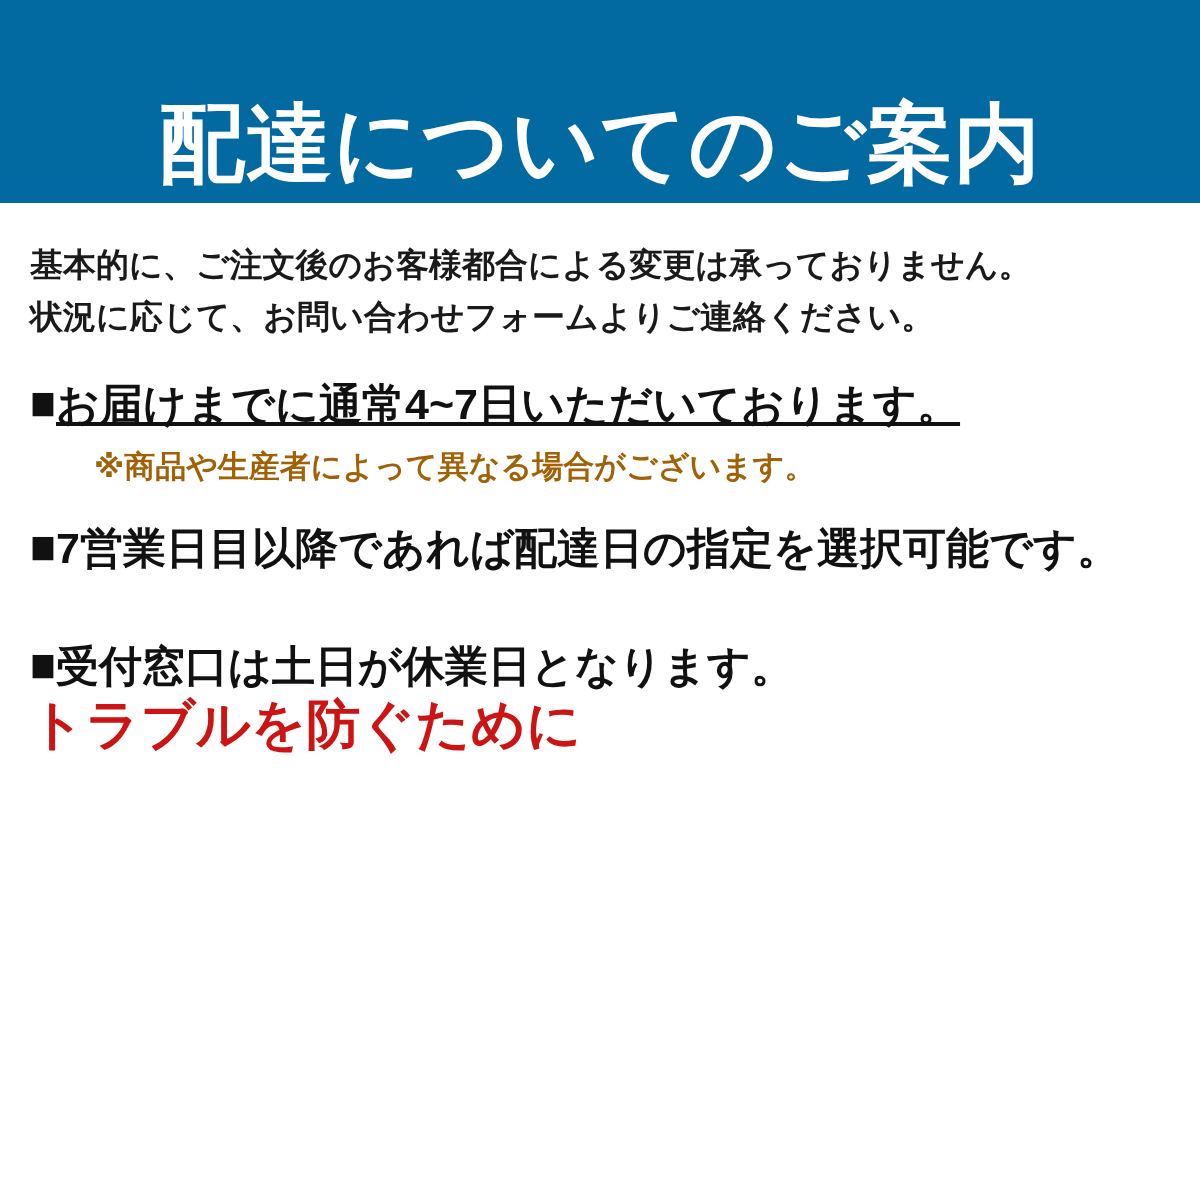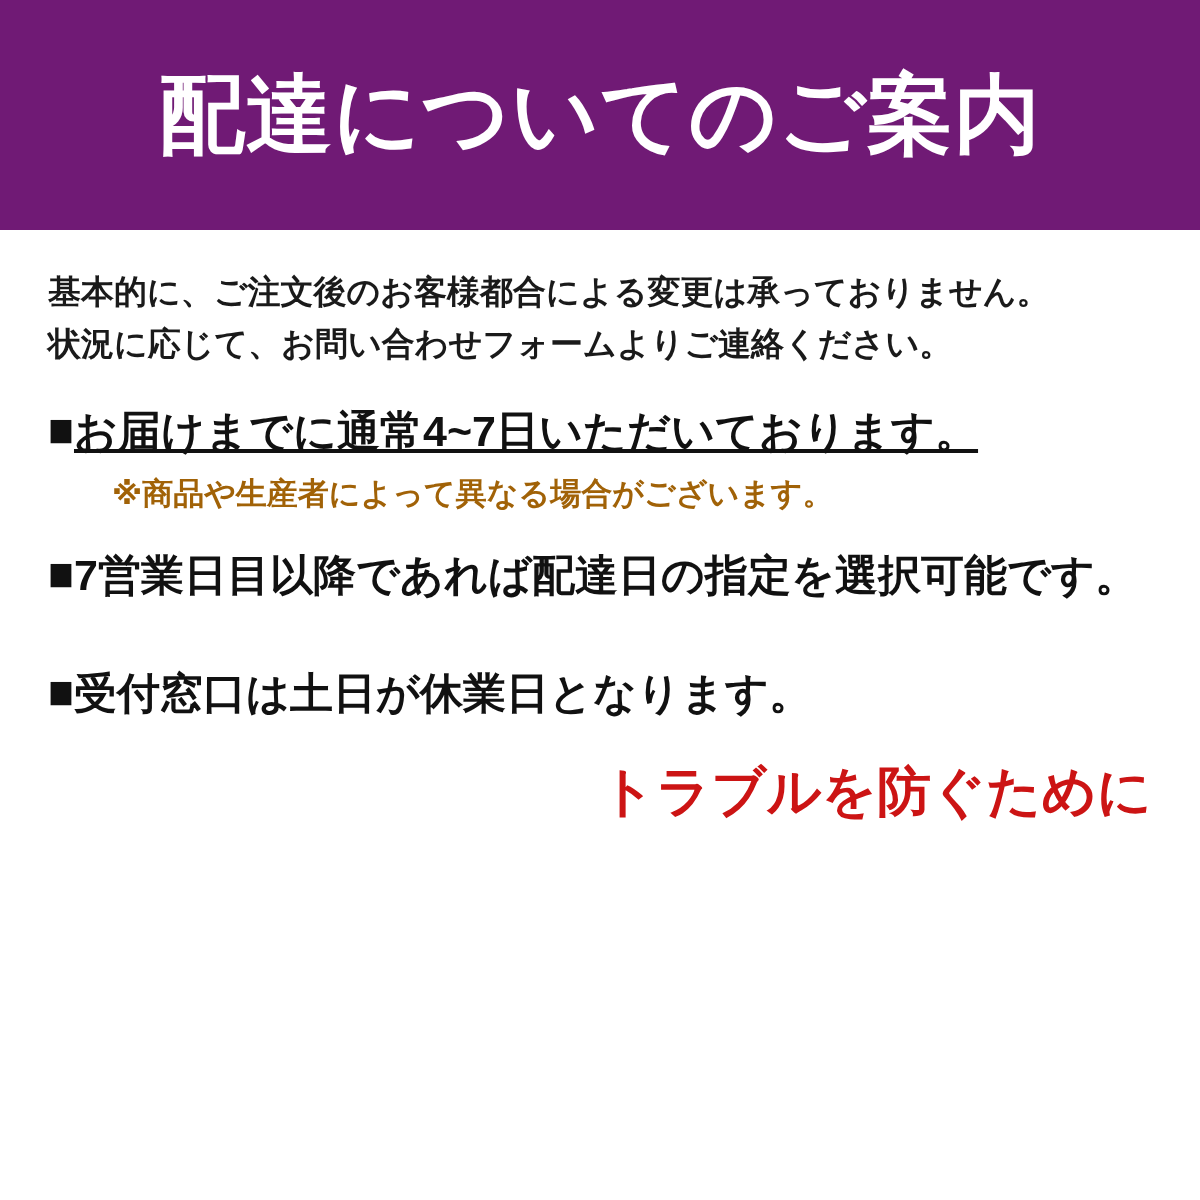--- a/index.html
+++ b/index.html
@@ -7,34 +7,34 @@
   body {
     width: 1200px;
     height: 1200px;
     background: #ffffff;
     font-family: "Liberation Sans", "DejaVu Sans", sans-serif;
     color: #111111;
     overflow: hidden;
   }
   .banner {
     width: 100%;
-    height: 230px;
-    background: #701a75;
+    height: 203px;
+    background: #0369a1;
     display: flex;
-    align-items: center;
+    align-items: flex-end;
     justify-content: center;
   }
   .banner h1 {
     color: #ffffff;
     font-size: 86px;
     font-weight: 800;
     letter-spacing: 1px;
     white-space: nowrap;
   }
-  .content { padding: 0 48px; }
+  .content { padding: 0 30px; }
   .body-text {
     font-size: 33px;
     font-weight: 600;
     line-height: 40px;
     color: #1a1a1a;
     white-space: nowrap;
   }
   .p1 { margin-top: 42px; }
   .p2 { margin-top: 22px; line-height: 50px; }
   .p3 { margin-top: 12px; }
@@ -56,22 +56,21 @@
     margin-left: 64px;
     font-size: 31px;
     font-weight: 600;
     line-height: 44px;
     color: #a16207;
     white-space: nowrap;
   }
   .bullet-2 { margin-top: 32px; }
   .bullet-3 { margin-top: 64px; }
   .trouble-heading {
-    margin-top: 40px;
-    text-align: right;
+    text-align: left;
     color: #cc1414;
     font-size: 54px;
     font-weight: 800;
     line-height: 62px;
     white-space: nowrap;
   }
   .trouble-body {
     margin-top: 44px;
     font-size: 44px;
     font-weight: 800;

